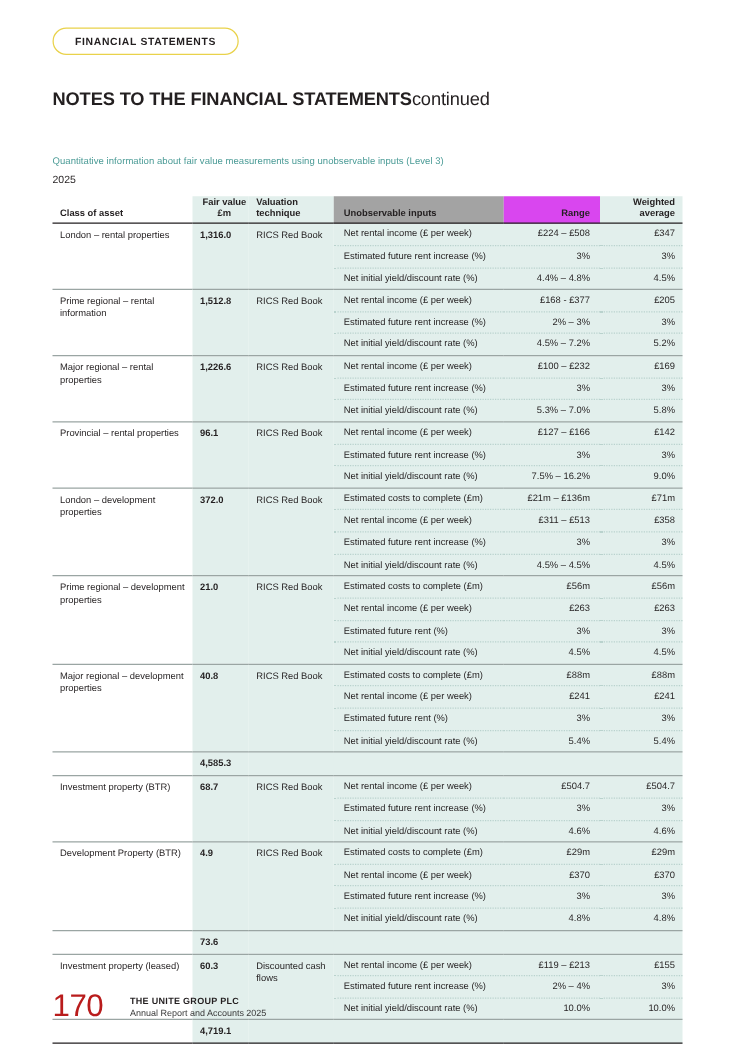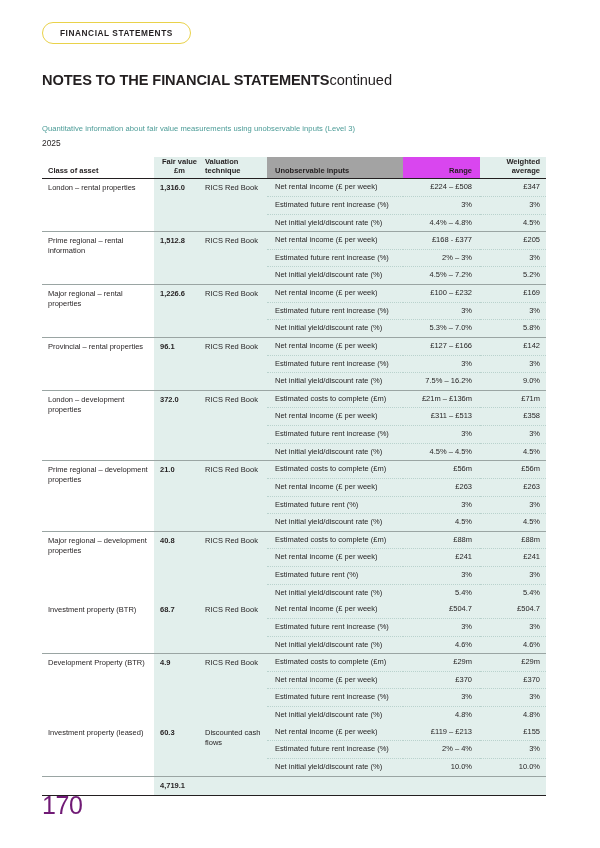--- a/index.html
+++ b/index.html
@@ -156,21 +156,21 @@
   
   .footer {
     position: absolute;
     left: 42px; bottom: 30px;
     display: flex;
     align-items: flex-start;
   }
   .folio {
     font-size: 25px;
     font-weight: normal;
-    color: #701a75;
+    color: #b91c1c;
     line-height: 1;
     letter-spacing: -0.4px;
     width: 62px;
   }
   .foot-lines { padding-top: 3px; }
   .foot-1 {
     font-size: 7.2px;
     font-weight: bold;
     letter-spacing: 0.25px;
     color: #231f20;
@@ -354,20 +354,25 @@
               <div class="s-wavg">£241</div>
               <div class="s-inp">Estimated future rent (%)</div>
               <div class="s-range">3%</div>
               <div class="s-wavg">3%</div>
               <div class="s-inp lastline">Net initial yield/discount rate (%)</div>
               <div class="s-range lastline">5.4%</div>
               <div class="s-wavg lastline">5.4%</div>
             </div>
           </td>
         </tr>
+        <tr class="subtotal">
+          <td class="c-class">&nbsp;</td>
+          <td class="c-fv shade">4,585.3</td>
+          <td class="shade" colspan="4">&nbsp;</td>
+        </tr>
         <tr class="grp first">
           <td class="c-class">Investment property (BTR)</td>
           <td class="c-fv shade">68.7</td>
           <td class="c-tech shade">RICS Red Book</td>
           <td class="c-inputs shade" colspan="3">
             <div class="sub">
               <div class="s-inp">Net rental income (£ per week)</div>
               <div class="s-range">£504.7</div>
               <div class="s-wavg">£504.7</div>
               <div class="s-inp">Estimated future rent increase (%)</div>
@@ -392,20 +397,25 @@
               <div class="s-range">£370</div>
               <div class="s-wavg">£370</div>
               <div class="s-inp">Estimated future rent increase (%)</div>
               <div class="s-range">3%</div>
               <div class="s-wavg">3%</div>
               <div class="s-inp lastline">Net initial yield/discount rate (%)</div>
               <div class="s-range lastline">4.8%</div>
               <div class="s-wavg lastline">4.8%</div>
             </div>
           </td>
+        </tr>
+        <tr class="subtotal">
+          <td class="c-class">&nbsp;</td>
+          <td class="c-fv shade">73.6</td>
+          <td class="shade" colspan="4">&nbsp;</td>
         </tr>
         <tr class="grp first">
           <td class="c-class">Investment property (leased)</td>
           <td class="c-fv shade">60.3</td>
           <td class="c-tech shade">Discounted cash flows</td>
           <td class="c-inputs shade" colspan="3">
             <div class="sub">
               <div class="s-inp">Net rental income (£ per week)</div>
               <div class="s-range">£119 – £213</div>
               <div class="s-wavg">£155</div>
@@ -422,13 +432,17 @@
           <td class="c-class">&nbsp;</td>
           <td class="c-fv shade">4,719.1</td>
           <td class="shade" colspan="4">&nbsp;</td>
         </tr>
       </tbody>
 </table>
 </div>
 
 <div class="footer">
   <div class="folio">170</div>
+  <div class="foot-lines">
+    <div class="foot-1">THE UNITE GROUP PLC</div>
+    <div class="foot-2">Annual Report and Accounts 2025</div>
+  </div>
 </div>
 
 </body></html>

